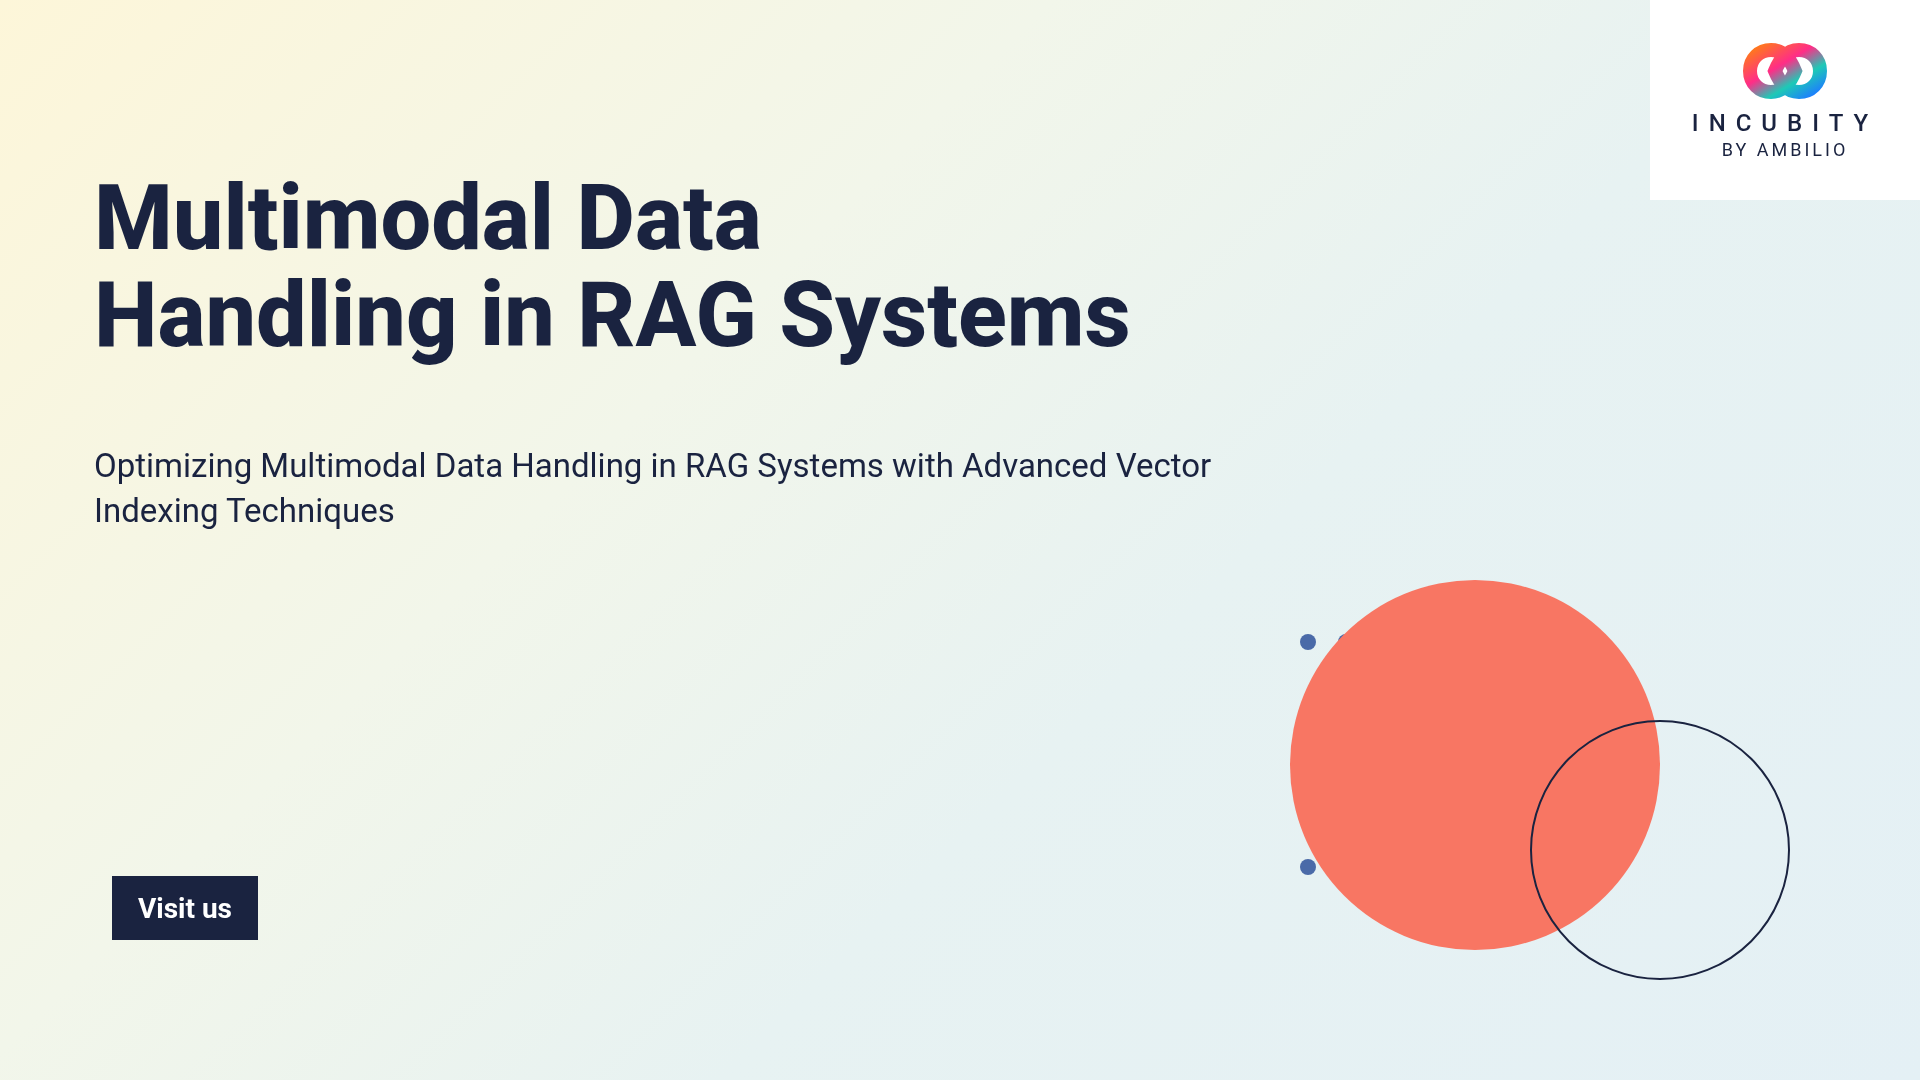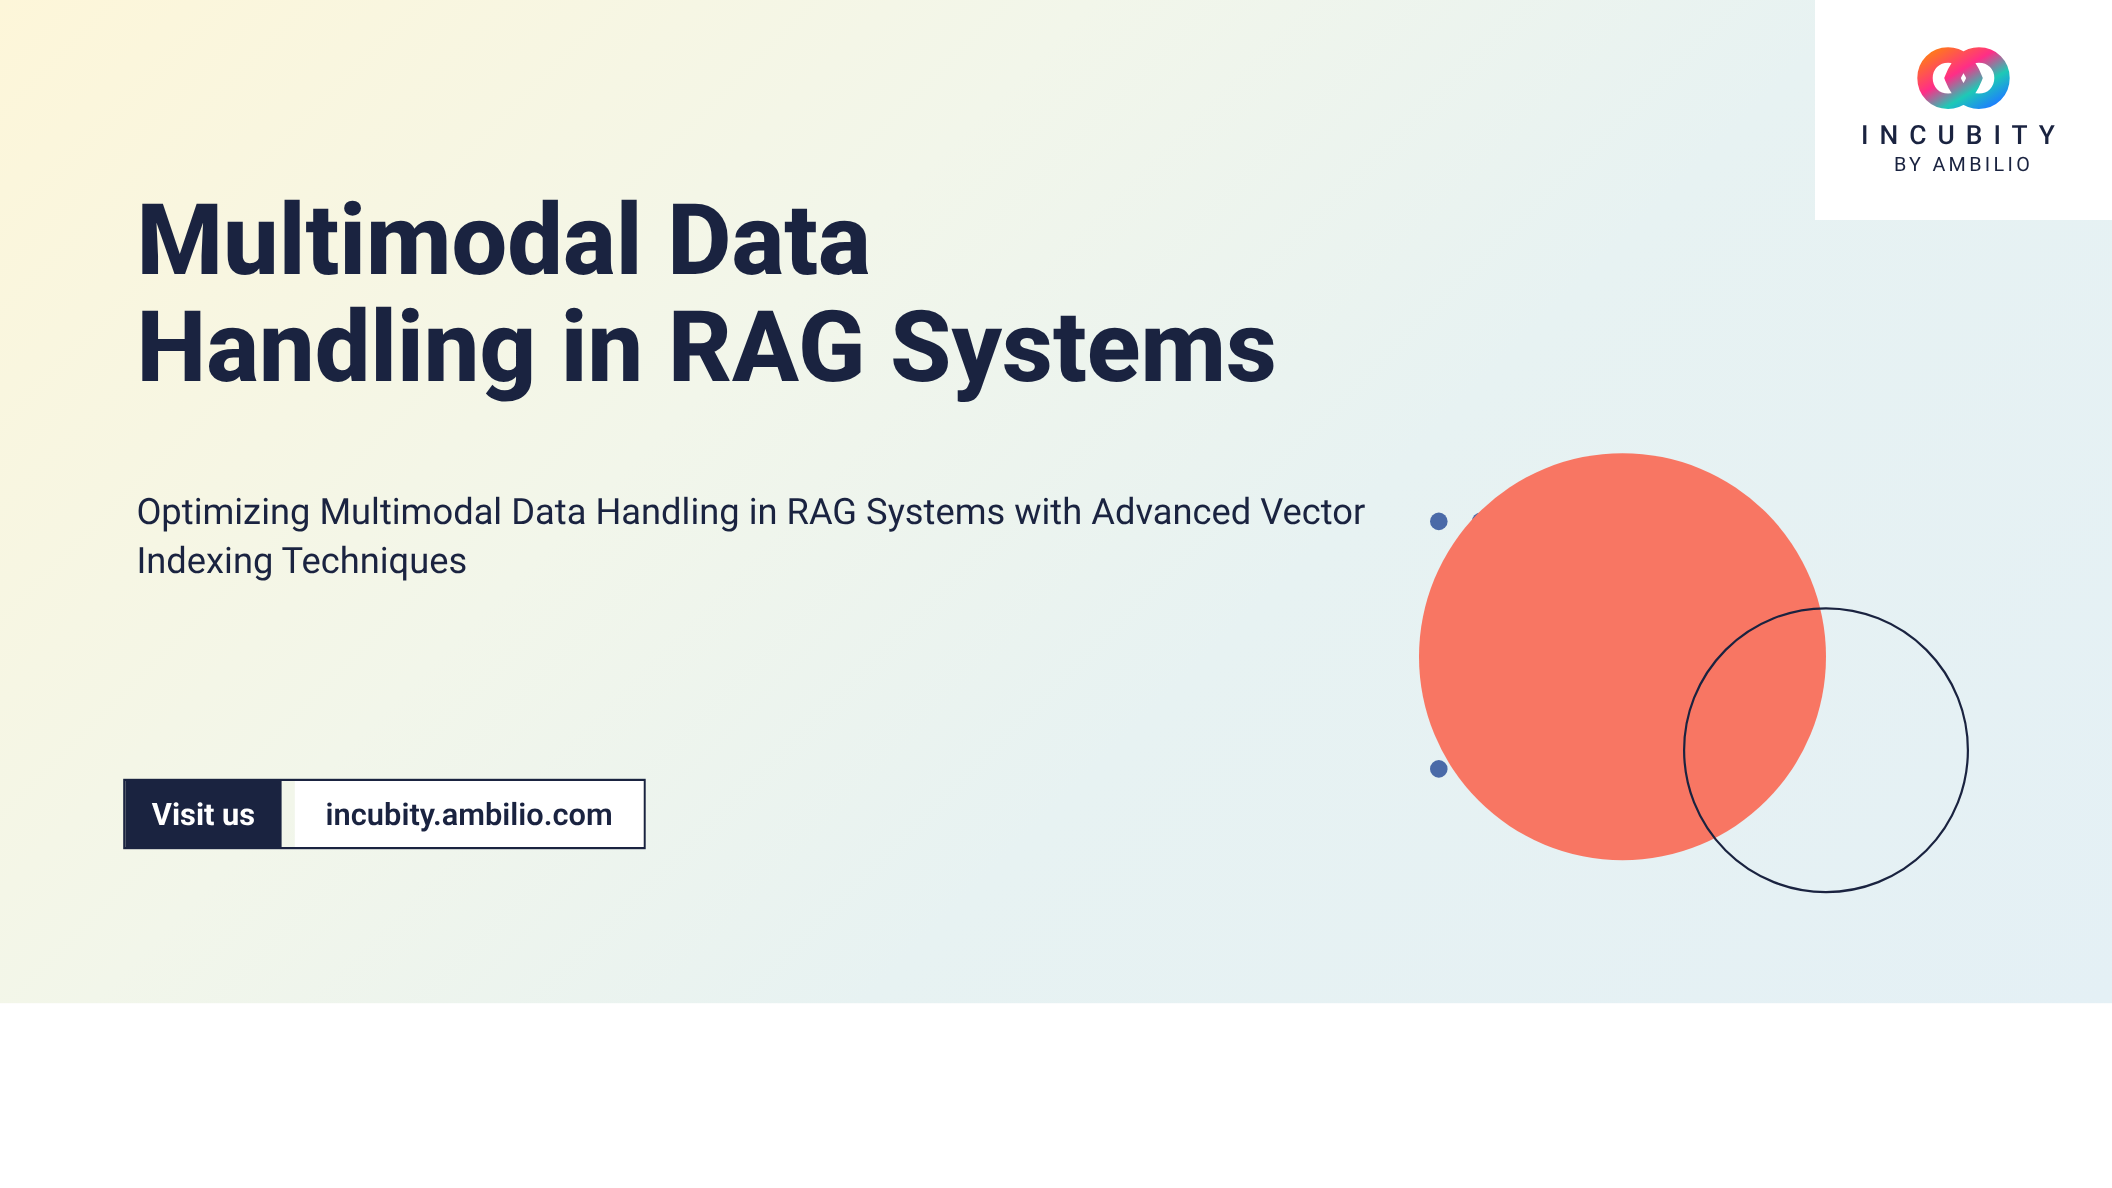--- a/index.html
+++ b/index.html
@@ -1,40 +1,40 @@
 <!DOCTYPE html>
 <html><head>
   <meta charset="utf-8">
   <style>
     * { margin: 0; padding: 0; box-sizing: border-box; }
     html, body { width: 1920px; height: 1080px; overflow: hidden; font-family: -apple-system, BlinkMacSystemFont, "Segoe UI", Roboto, sans-serif; }
     .slide {
       width: 1920px;
-      height: 912px;
+      height: 1080px;
       position: relative;
       background: linear-gradient(135deg, #fdf6d9 0%, #f2f6ea 35%, #e7f2f2 60%, #e4f0f5 100%);
       padding-left: 20px;
     }
     .logo-card {
       position: absolute;
       top: 0;
       right: 0;
       width: 270px;
       height: 200px;
       background: #fff;
       display: flex;
       flex-direction: column;
       align-items: center;
       justify-content: center;
       gap: 8px;
     }
     .logo-svg { width: 120px; height: 60px; }
     .logo-text { font-size: 24px; letter-spacing: 10px; color: #1a2340; font-weight: 500; }
     .logo-sub  { font-size: 18px; letter-spacing: 3px; color: #1a2340; margin-top: -6px; }
-    .content { position: absolute; top: 170px; left: 124px; width: 1200px; }
+    .content { position: absolute; top: 170px; left: 94px; width: 1200px; }
     .title {
       font-size: 90px;
       font-weight: 800;
       line-height: 1.08;
       color: #1a2340;
     }
     .subtitle {
       margin-top: 80px;
       font-size: 33px;
       line-height: 1.35;
@@ -125,21 +125,20 @@
   <div class="content">
     <h1 class="title">
       <span>Multimodal Data</span><br>
       <span>Handling in RAG Systems</span>
     </h1>
     <p class="subtitle">Optimizing Multimodal Data Handling in RAG Systems with Advanced Vector Indexing Techniques</p>
   </div>
 
   <div class="visit-group">
     <div class="visit-label">Visit us</div>
-    <div class="visit-url">incubity.ambilio.com</div>
   </div>
 
   <div class="dot-grid" style="right:490px; bottom:430px;">
     <span class="dot"></span>
     <span class="dot"></span>
     <span class="dot"></span>
     <span class="dot"></span>
   </div>
   <div class="dot-grid" style="right:490px; bottom:355px;">
     <span class="dot"></span>

